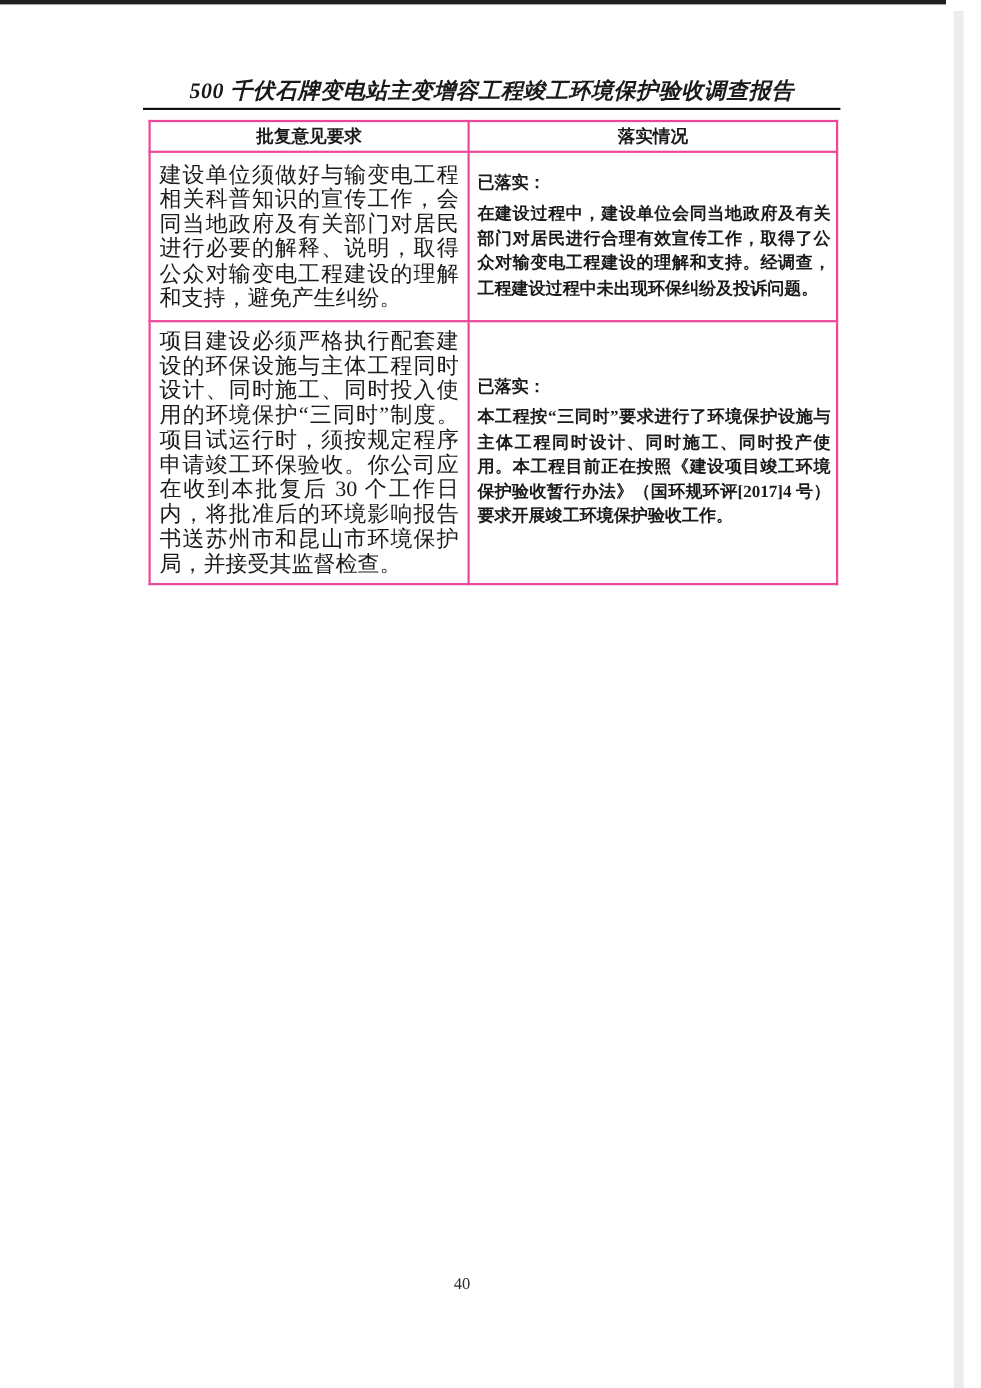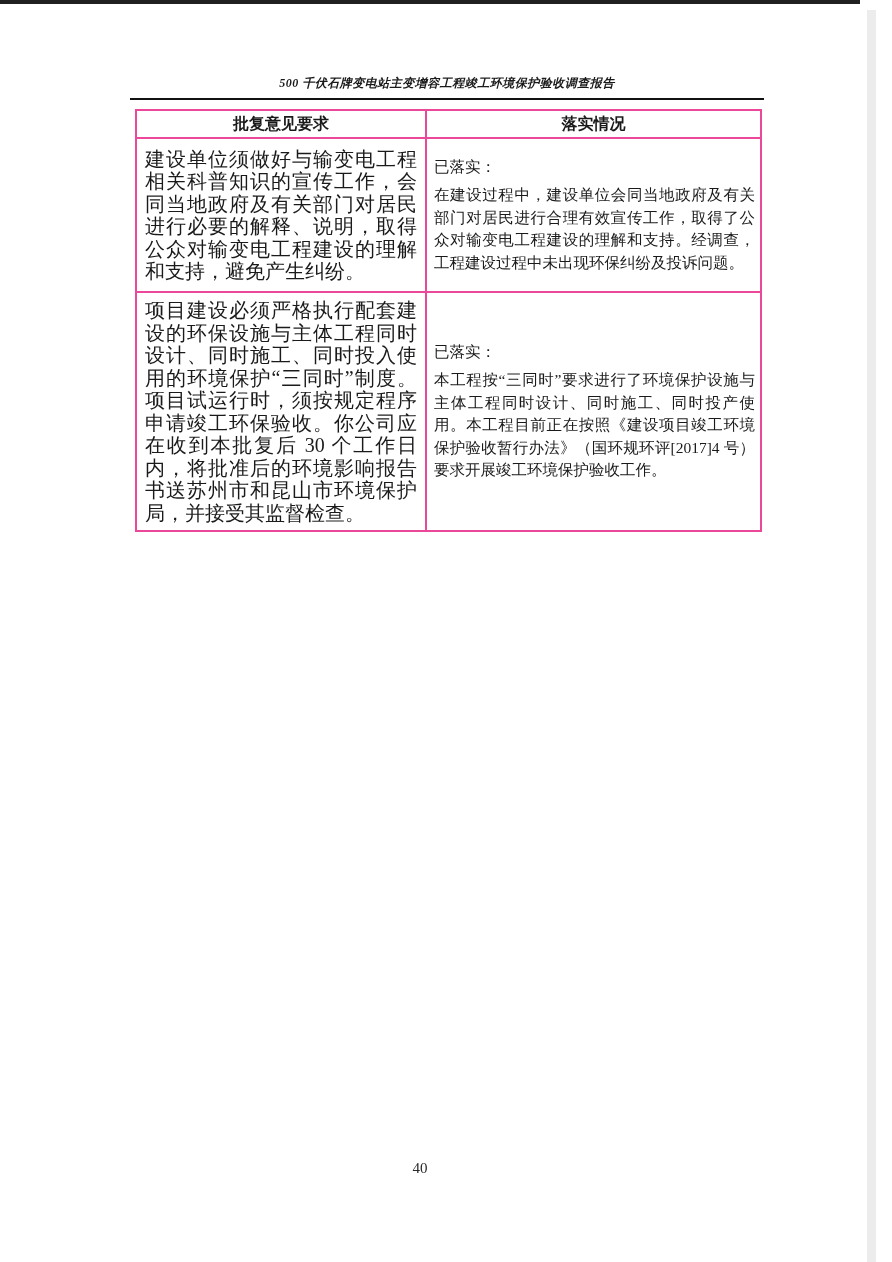--- a/index.html
+++ b/index.html
@@ -28,21 +28,21 @@
     background: #ececec;
   }
   .content {
     position: absolute;
     left: 130px;
     top: 72px;
     width: 634px;
   }
   .report-title {
     text-align: center;
-    font-size: 12px;
+    font-size: 20px;
     font-weight: bold;
     font-style: italic;
     letter-spacing: 0.5px;
     line-height: 22px;
     white-space: nowrap;
   }
   .header-rule {
     margin-top: 4px;
     border-bottom: 2px solid #111;
     width: 634px;
@@ -75,20 +75,21 @@
     line-height: 22.5px;
     text-align: justify;
     text-justify: inter-character;
   }
   td.status-cell {
     padding: 6px 5px 6px 7px;
     font-size: 15.5px;
     line-height: 22.5px;
     text-align: justify;
     text-justify: inter-character;
+    font-weight: bold;
   }
   tr.row-1 td { height: 140px; }
   tr.row-2 td { height: 170px; }
   tr.row-3 td { height: 109px; }
   .status-label {
     line-height: 22px;
   }
   .status-detail {
     margin-top: 6px;
   }

